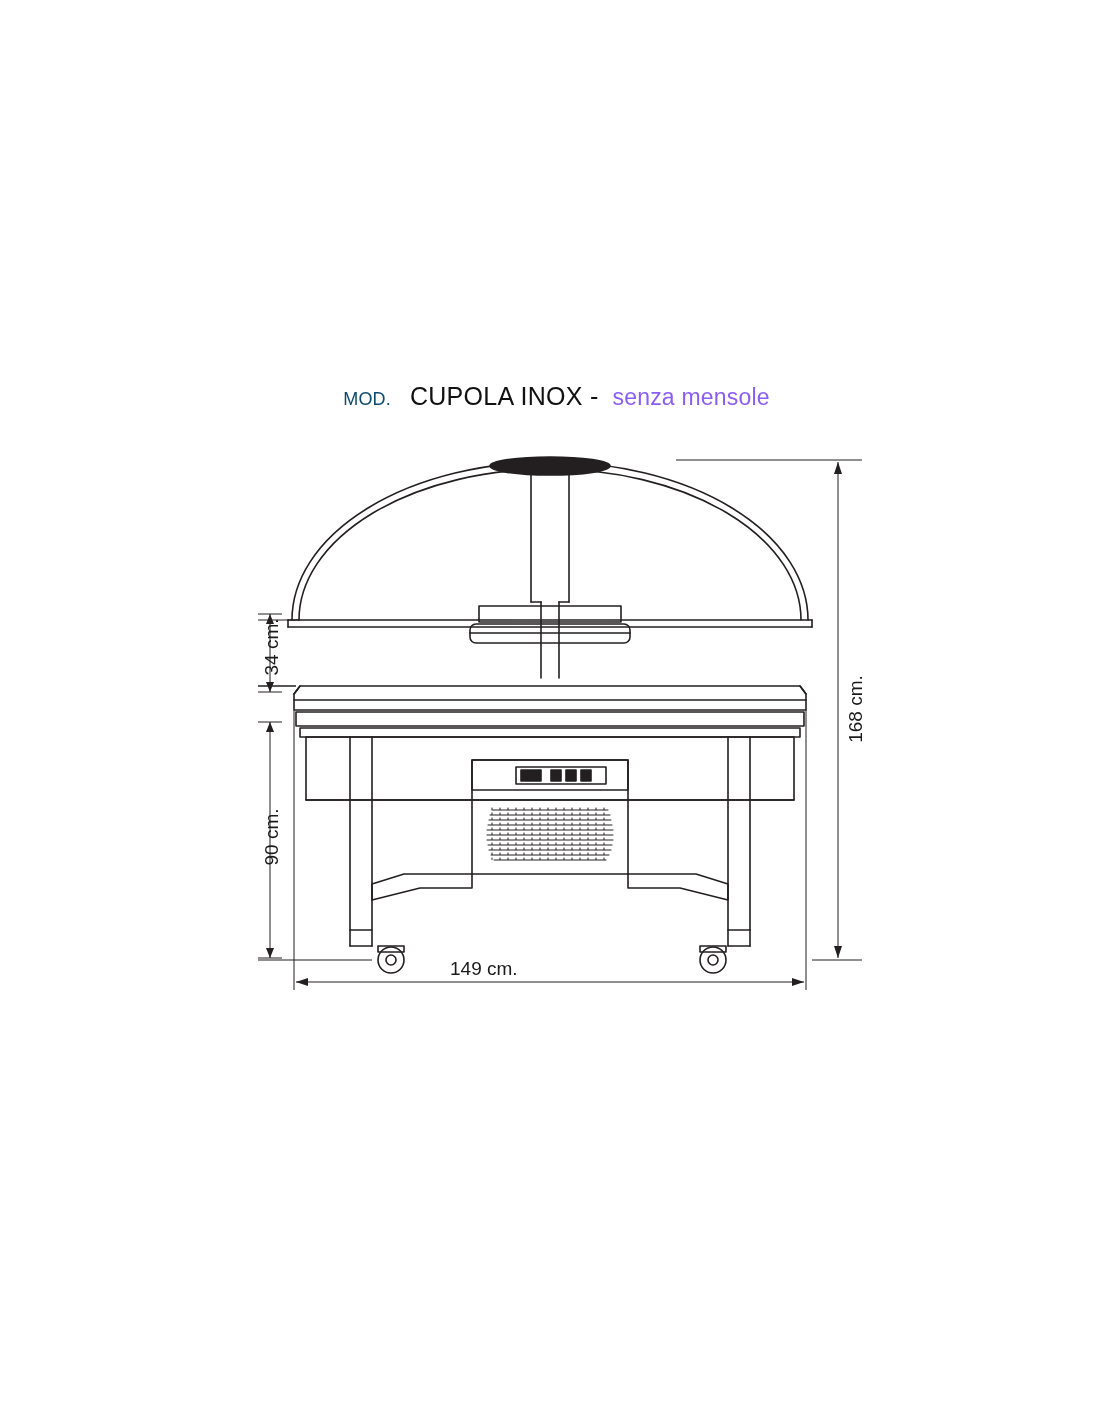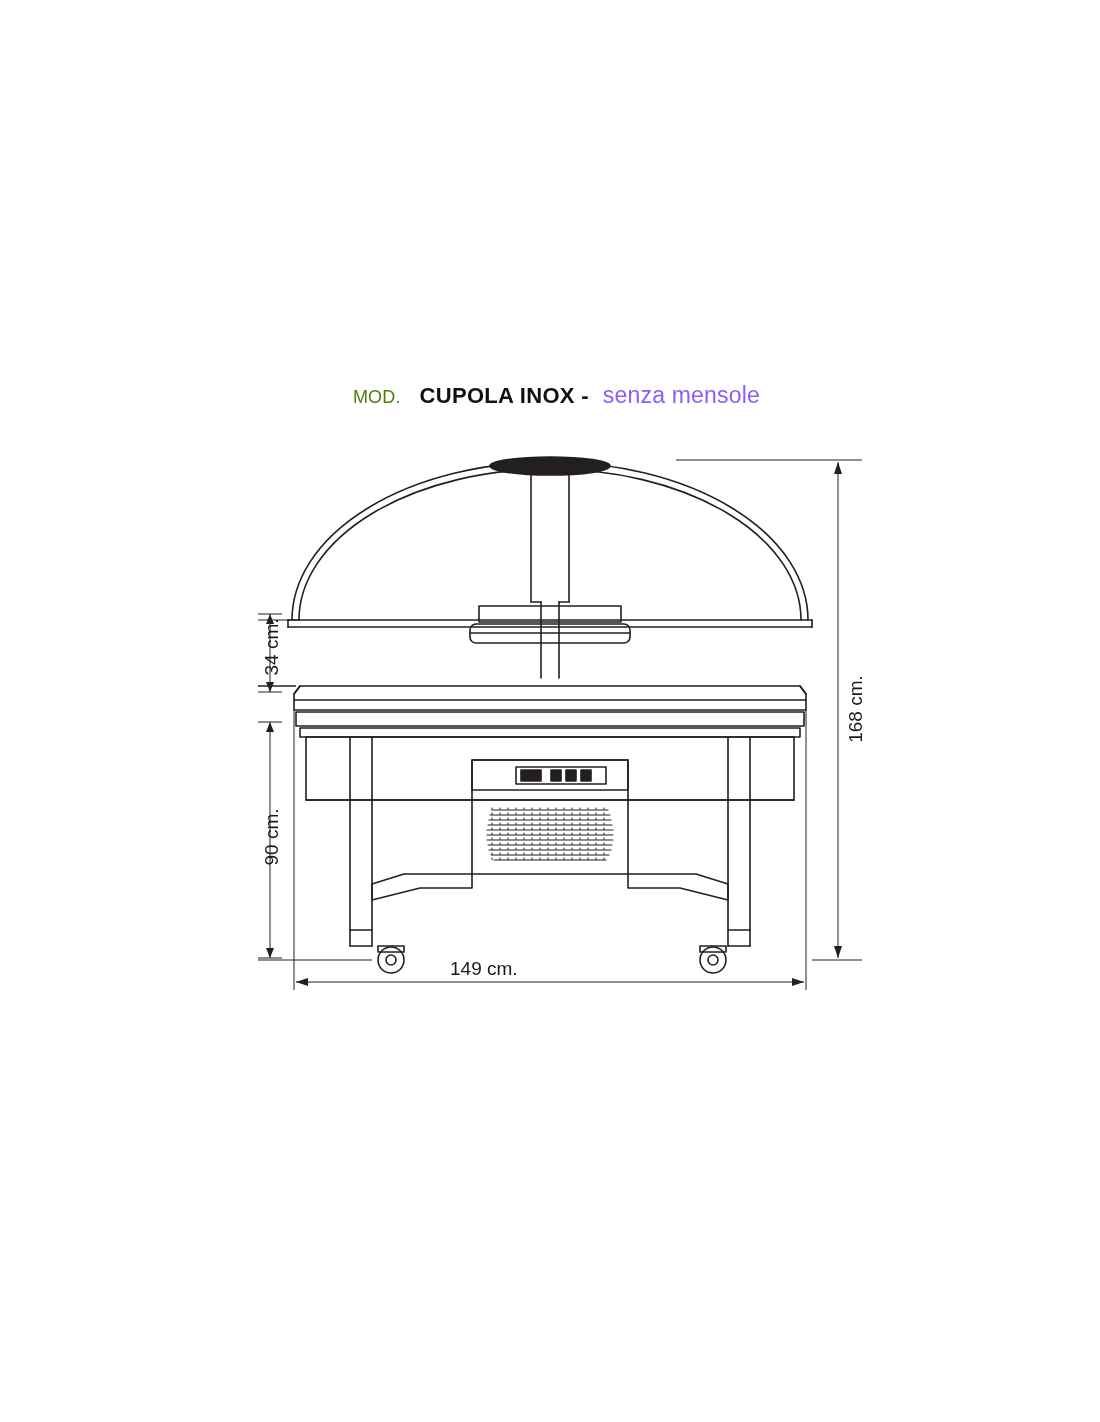--- a/index.html
+++ b/index.html
@@ -25,26 +25,26 @@
     position: absolute;
     left: 0;
     top: 382px;
     width: 1100px;
     text-align: center;
     white-space: nowrap;
   }
   .title-mod {
     font-size: 18px;
     letter-spacing: 0.2px;
-    color: #4d7c0f;
+    color: #0c4a6e;
     margin-left: 13px;
   }
   .title-model {
-    font-size: 22px;
-    font-weight: bold;
+    font-size: 25px;
+    font-weight: normal;
     color: #111;
     letter-spacing: 0.3px;
   }
   .title-sub {
     font-size: 23px;
     color: #8b5cf6;
     letter-spacing: 0.2px;
   }
   .dim-label {
     position: absolute;

